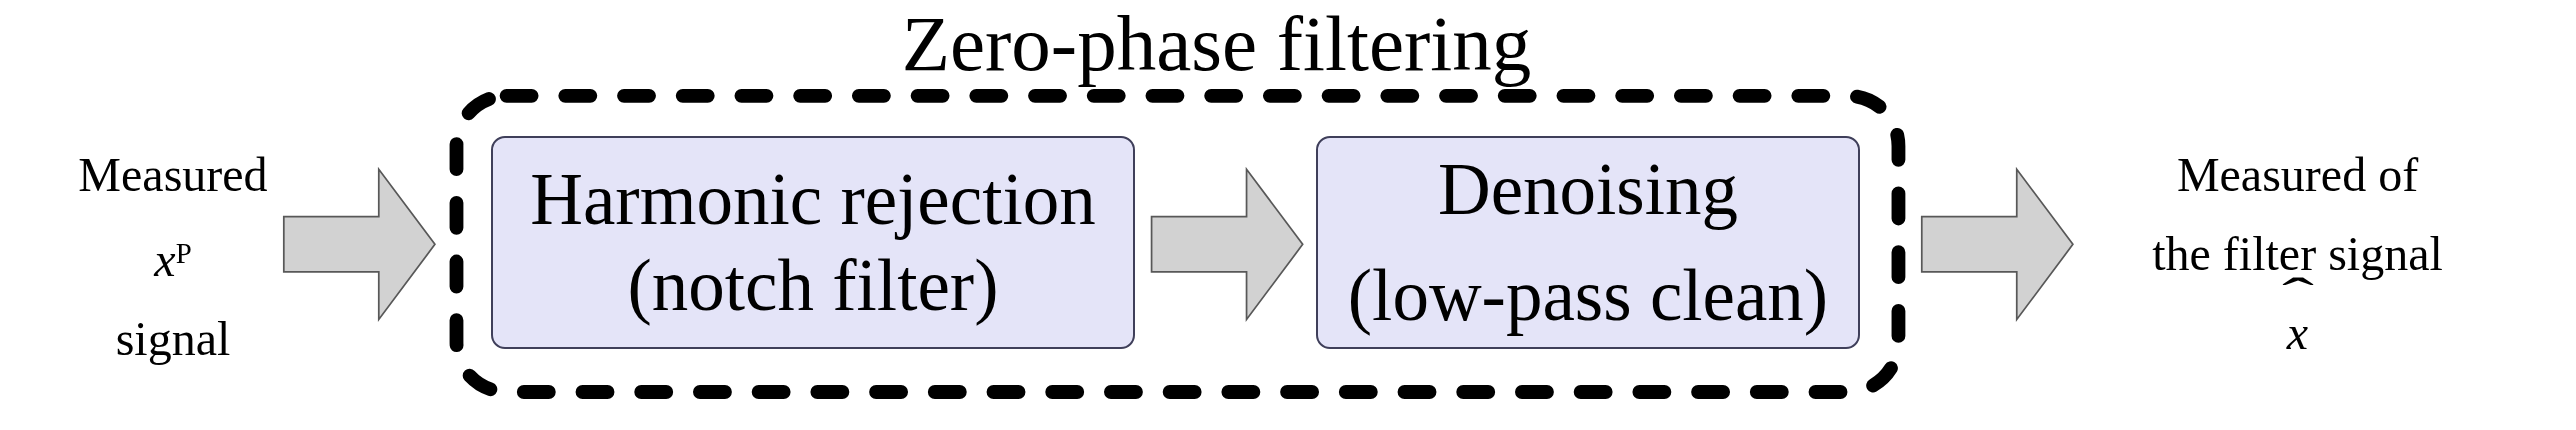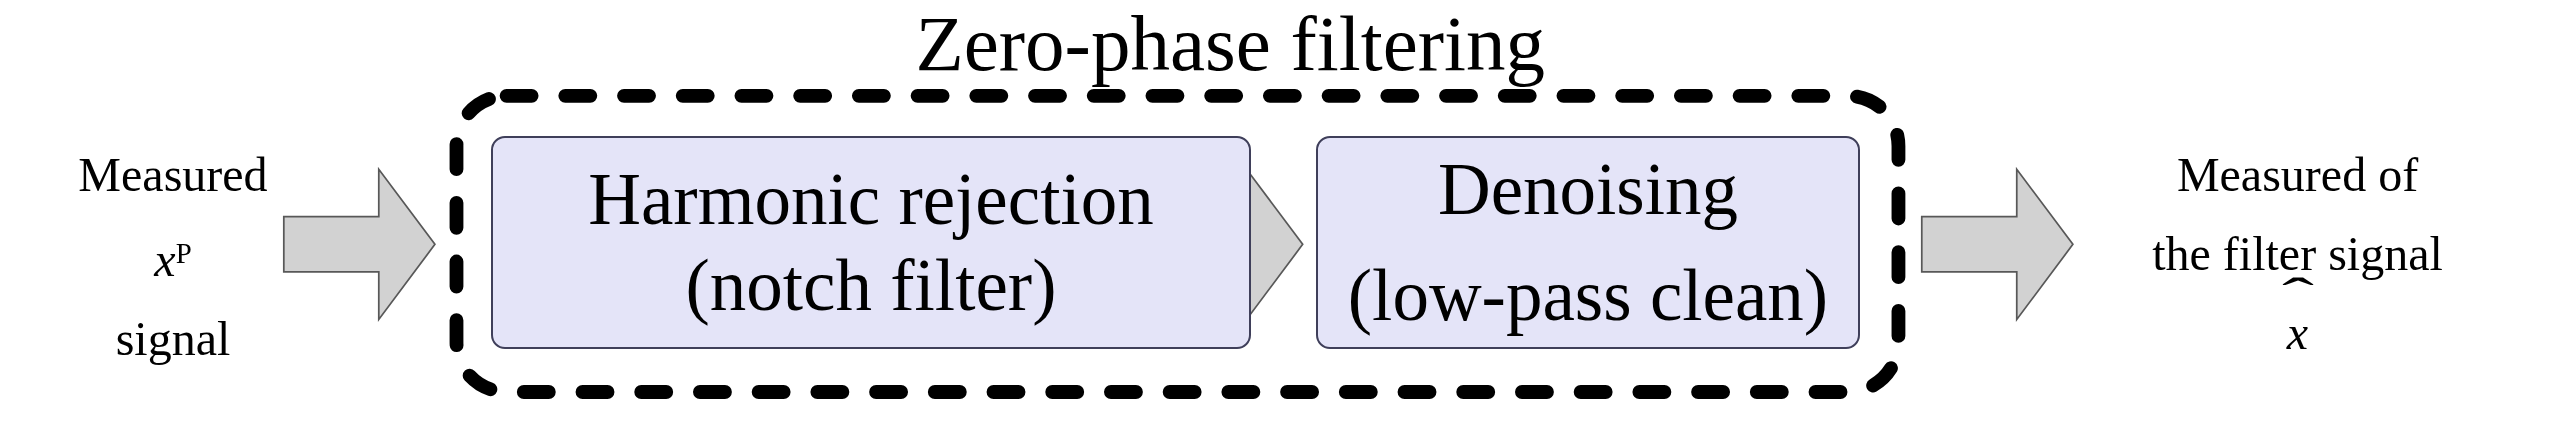--- a/index.html
+++ b/index.html
@@ -21,21 +21,21 @@
     left: 0;
     top: 0;
     width: 2576px;
     height: 430px;
   }
   .diagram-title {
     position: absolute;
     left: 888px;
     top: 3.5px;
     width: 657px;
-    text-align: right;
+    text-align: center;
     font-size: 79px;
     line-height: 1;
     white-space: nowrap;
   }
   .side-label {
     position: absolute;
     top: 135px;
     text-align: center;
     font-size: 48px;
     line-height: 79px;
@@ -53,21 +53,21 @@
     border-radius: 14px;
     display: flex;
     flex-direction: column;
     align-items: center;
     justify-content: center;
     font-size: 73px;
     line-height: 86px;
     text-align: center;
     white-space: nowrap;
   }
-  .proc-block.block-1 { left: 491px;  width: 760px; }
+  .proc-block.block-1 { left: 491px;  width: 644px; }
   .proc-block.block-2 { left: 1316px; width: 544px; gap: 20px; }
   .math-sym { font-style: italic; }
   .sym-sup {
     font-style: normal;
     font-size: 0.6em;
     vertical-align: 0.45em;
   }
   .hat-wrap {
     position: relative;
     display: inline-block;

